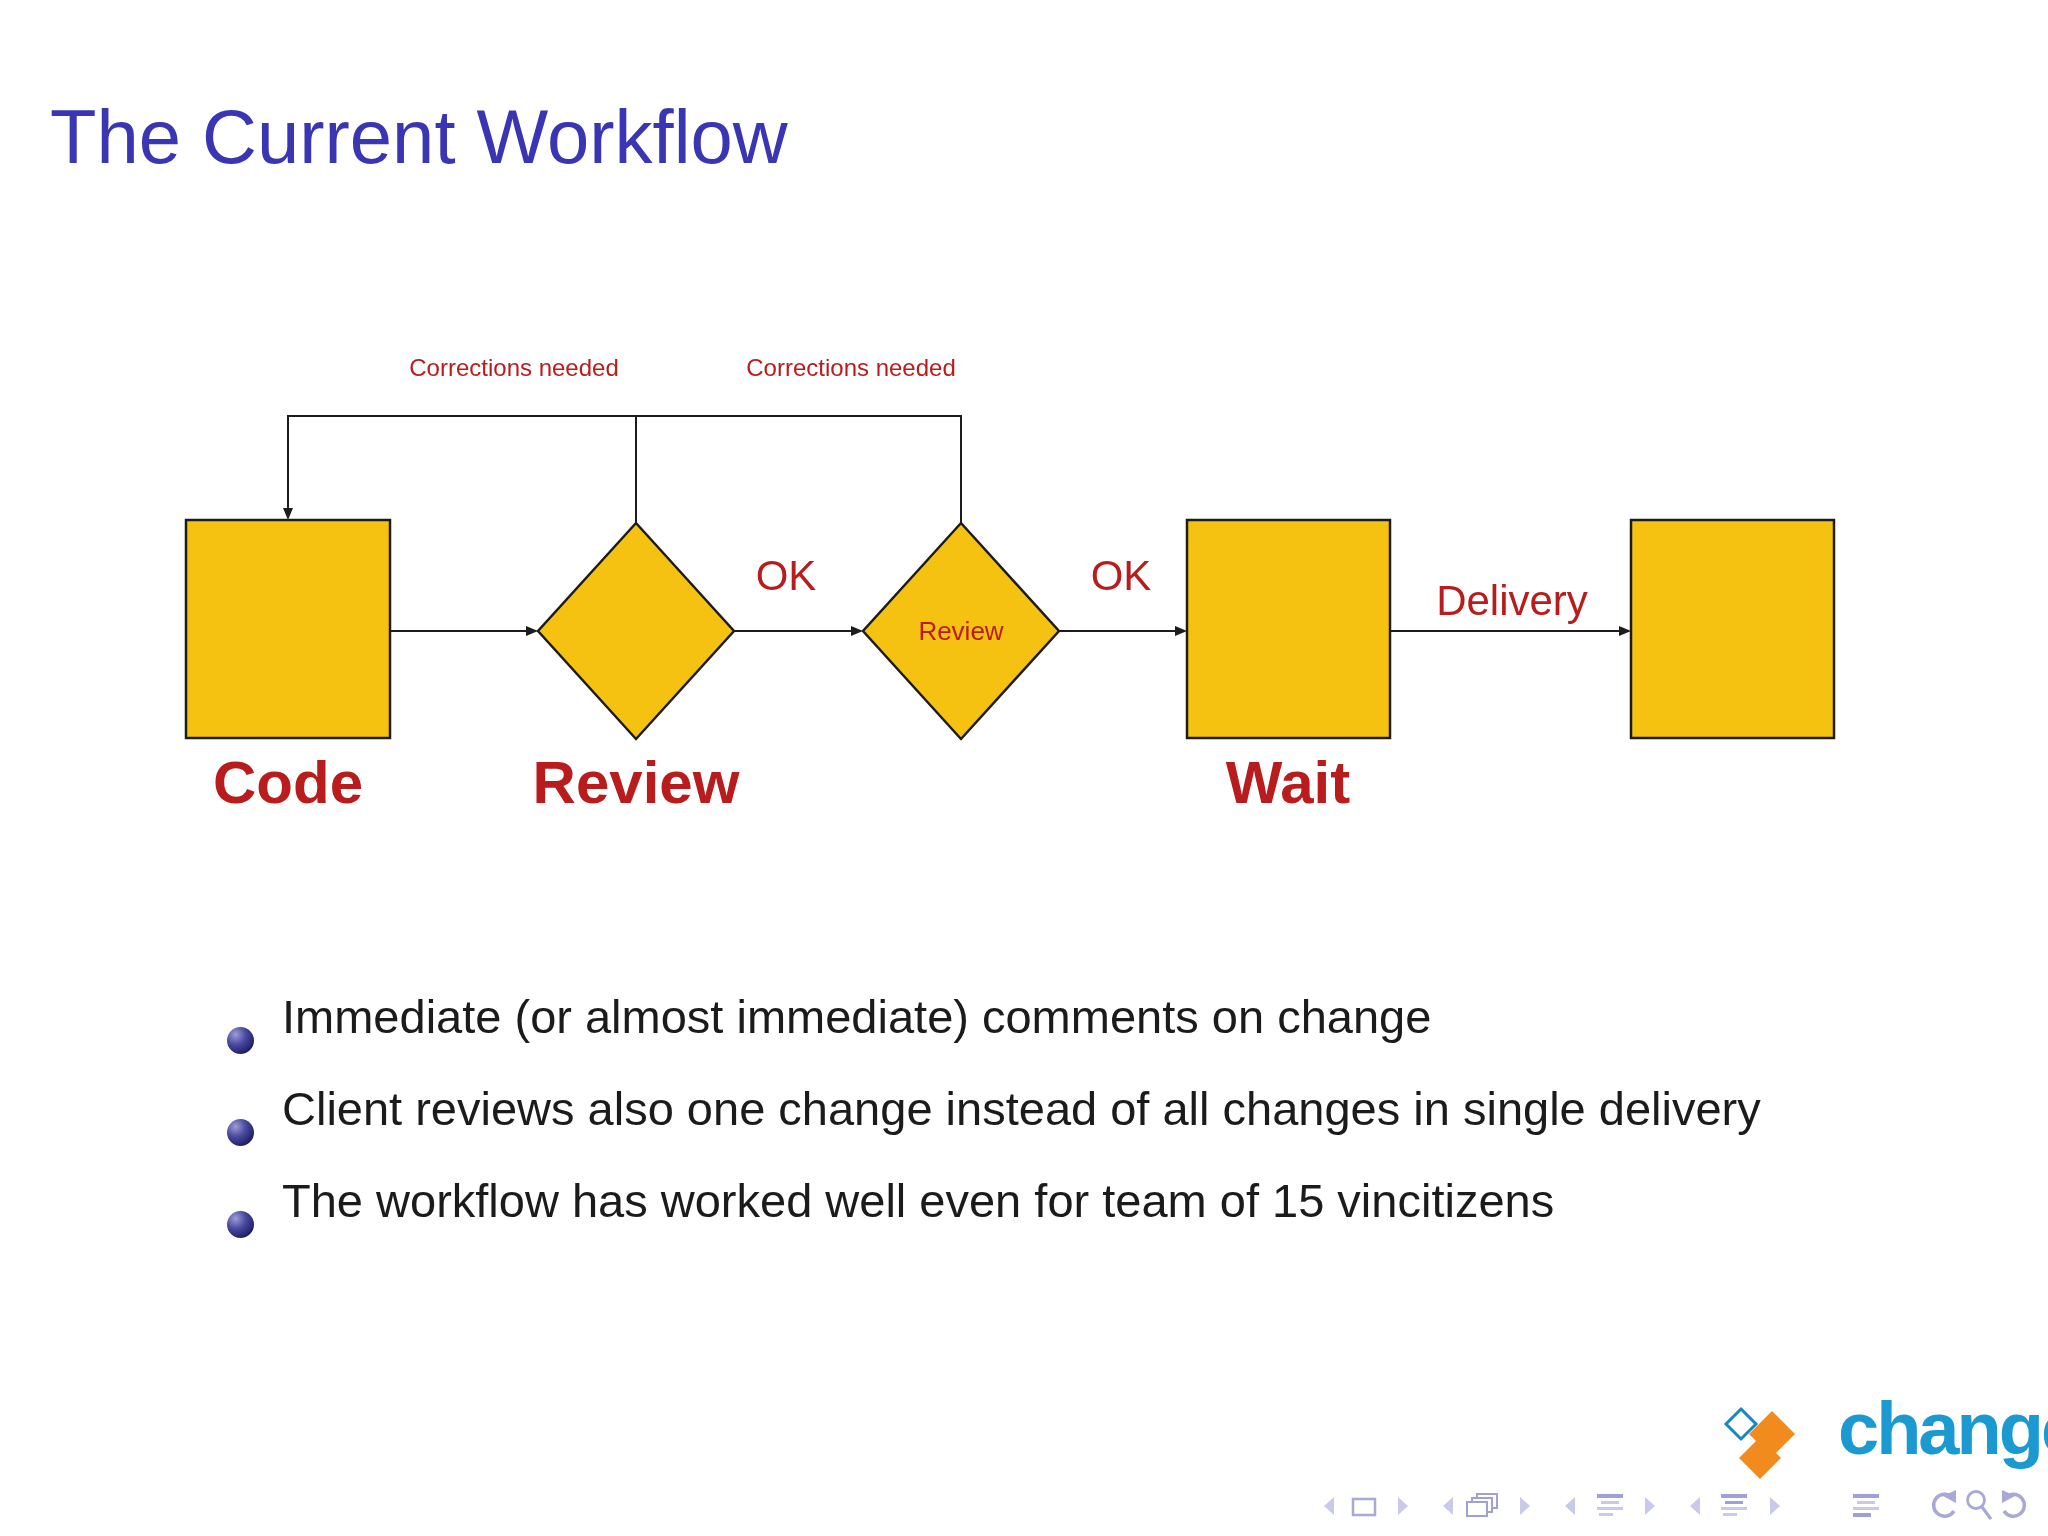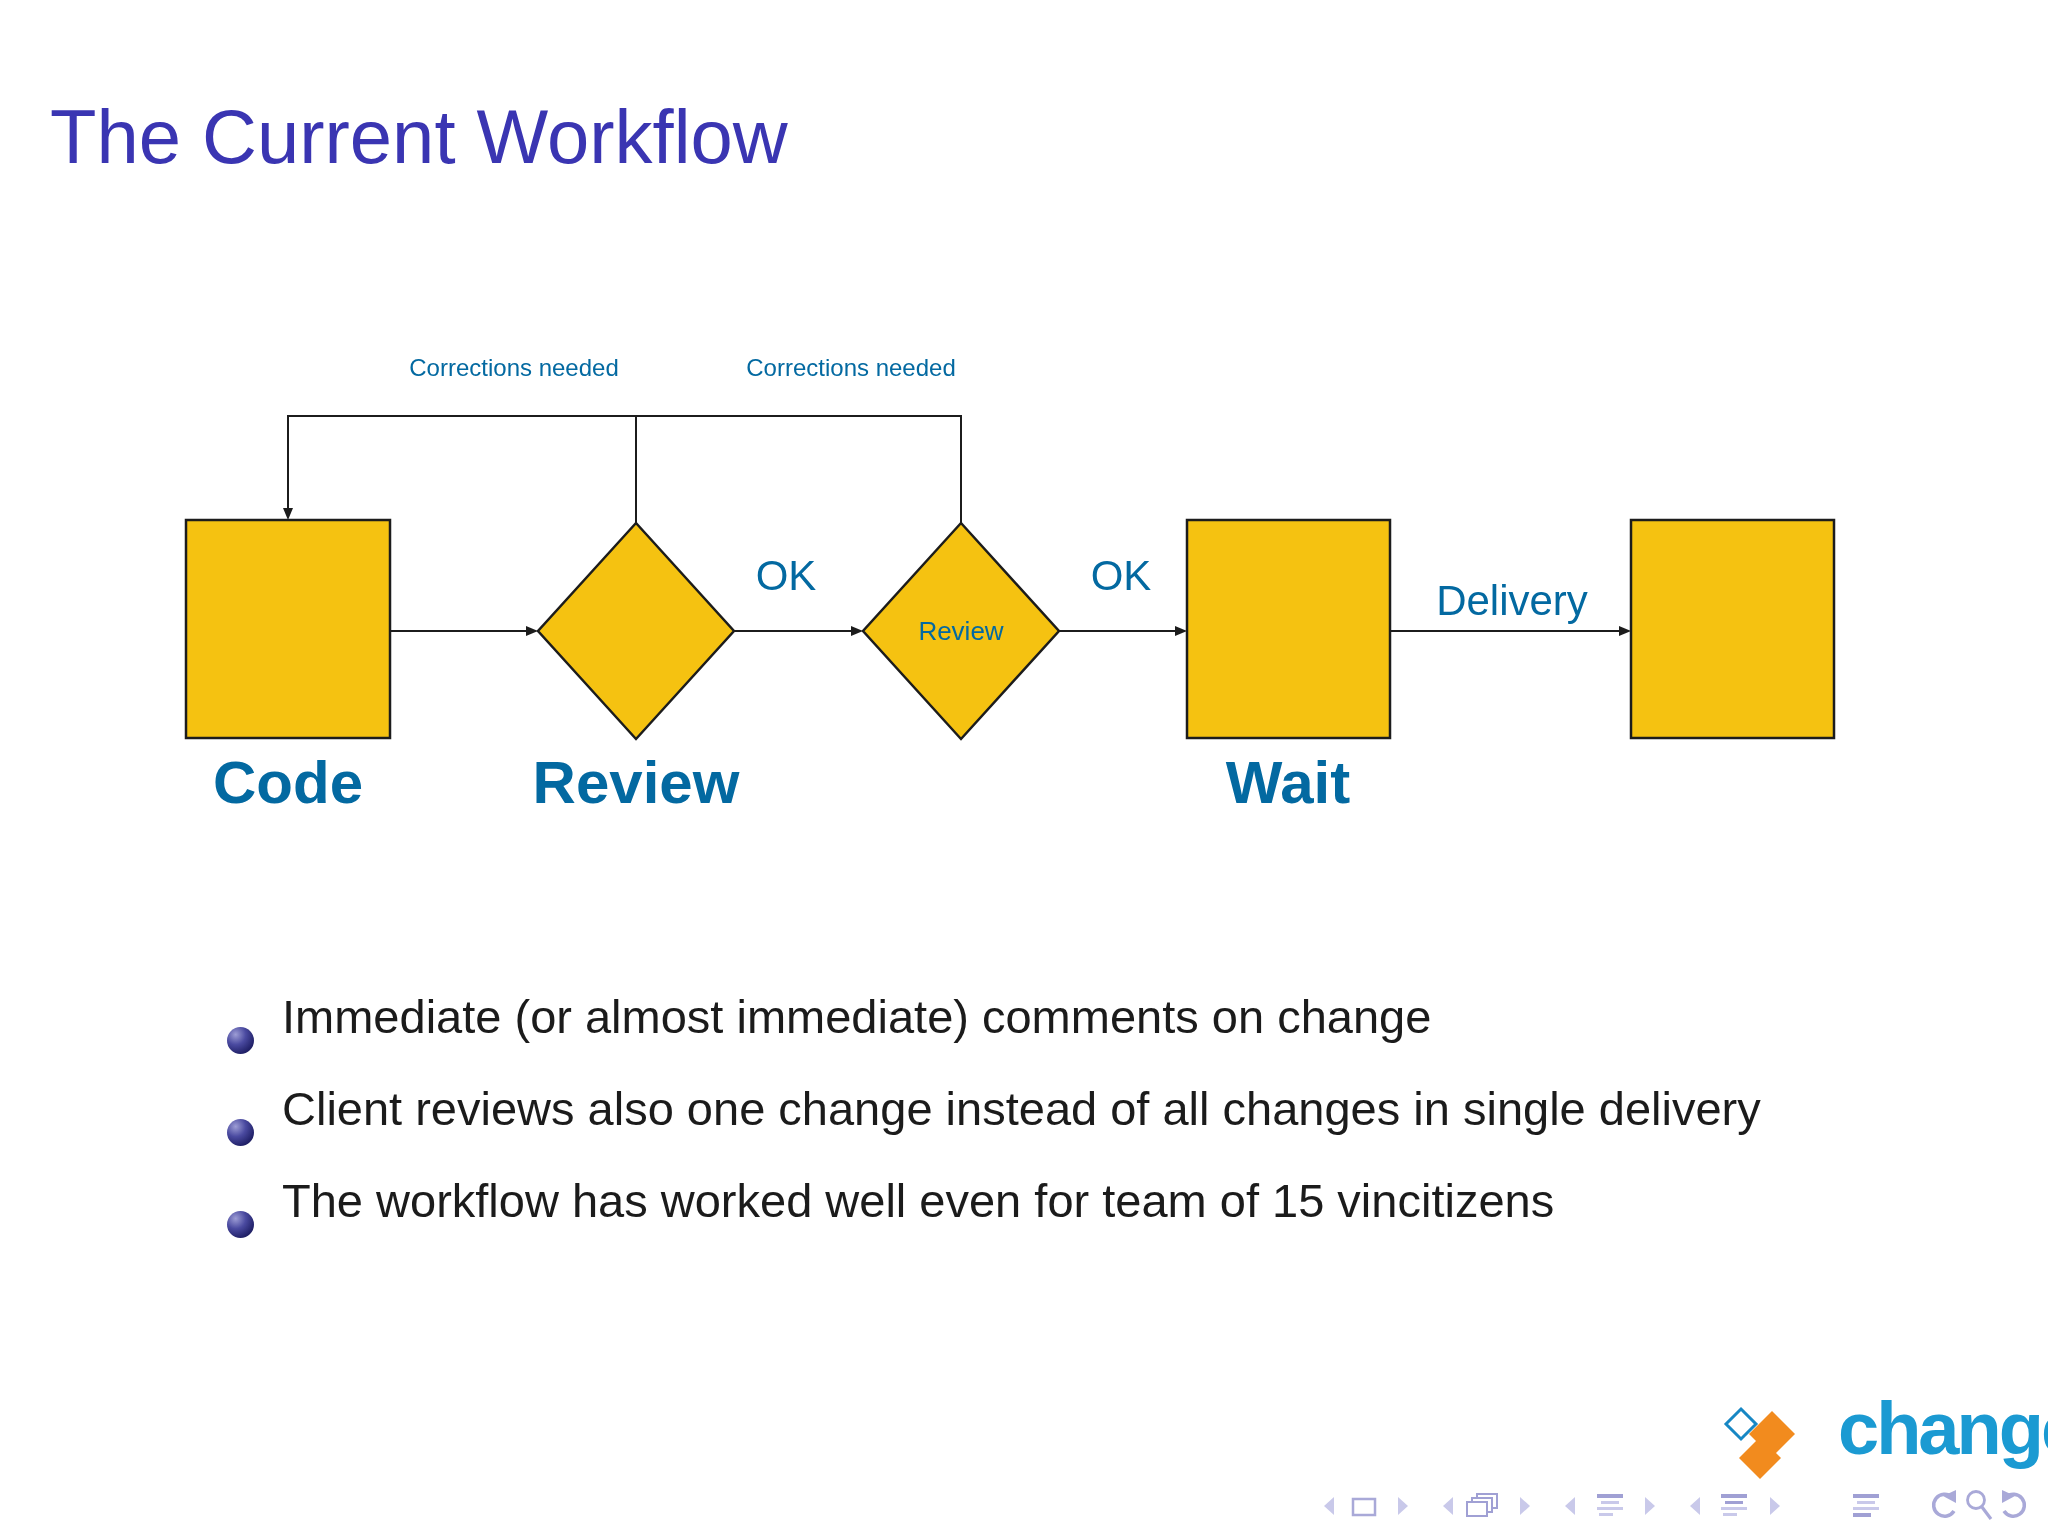--- a/index.html
+++ b/index.html
@@ -15,21 +15,21 @@
     font-size:76px;font-weight:400;color:#3a35b2;
     letter-spacing:0px;line-height:1.1;white-space:nowrap;
   }
 
   
   #diagram-svg{position:absolute;left:0;top:0;}
 
   
   .dlabel{
     position:absolute;transform:translate(-50%,-50%);
-    color:#0369a1;white-space:nowrap;line-height:1;
+    color:#b91c1c;white-space:nowrap;line-height:1;
   }
   .dlabel.small{font-size:24px;}
   .dlabel.inner{font-size:26px;}
   .dlabel.node{font-size:60px;font-weight:bold;}
   .dlabel.edge{font-size:42px;}
 
   
   .bullets{
     position:absolute;left:227px;top:980px;width:1641px;
     list-style:none;margin:0;padding:0;

